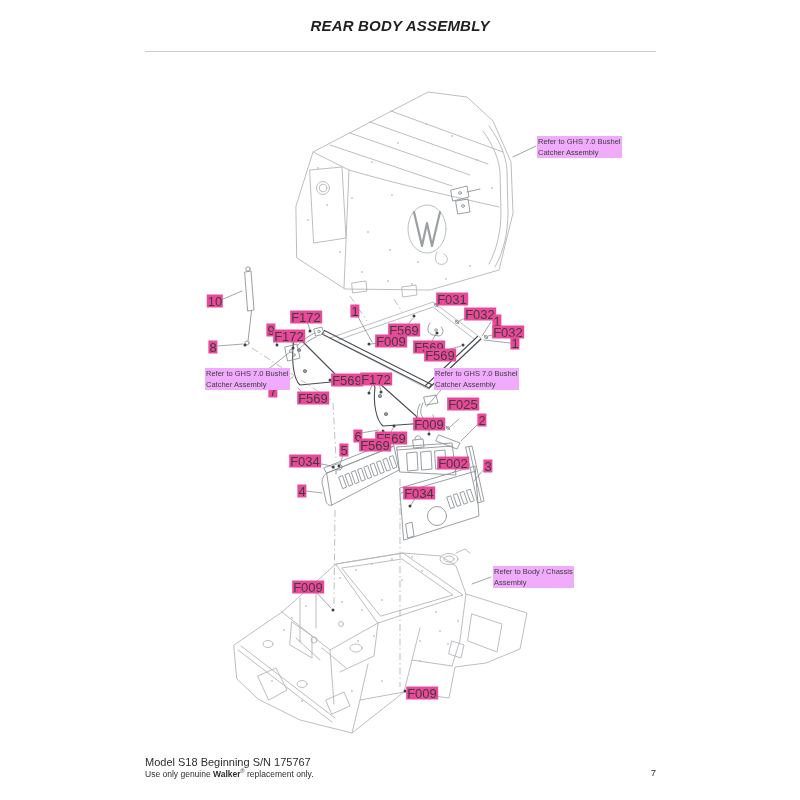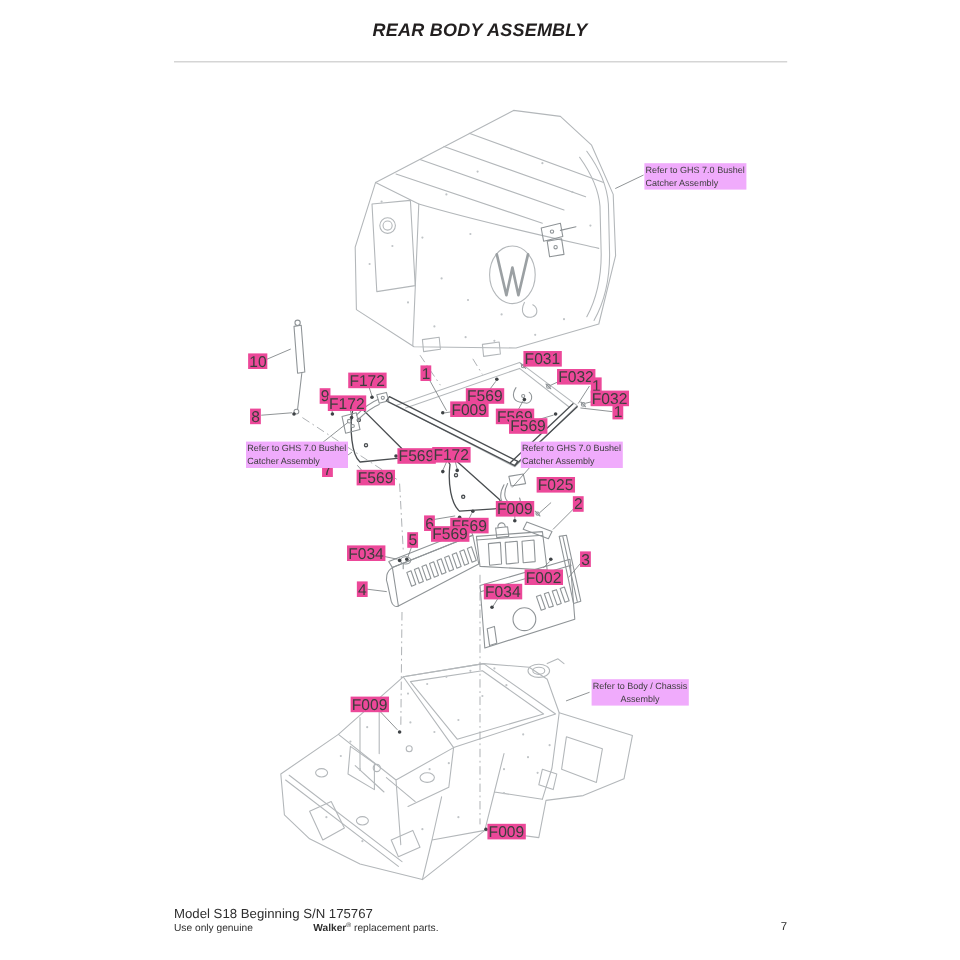--- a/index.html
+++ b/index.html
@@ -27,21 +27,21 @@
   .callout{
     position:absolute;transform:translate(-50%,-50%);font-size:13px;line-height:1;
     color:#3d3d3d;background:#ec4899;padding:0 1px;white-space:nowrap;text-align:right;
   }
   .annotation{
     position:absolute;font-size:7.5px;line-height:11px;color:#3d3d3d;background:#f0abfc;
     padding:0 1px;white-space:nowrap;
   }
   .footer-line1{position:absolute;left:145px;top:756px;font-size:11px;color:#2e2e2e;}
   .footer-line2{position:absolute;left:145px;top:768px;font-size:8.5px;color:#2e2e2e;}
-  .footer-line2 .brand{font-weight:bold;margin-left:48px;}
+  .footer-line2 .brand{font-weight:bold;}
   .footer-line2 sup{font-size:5.5px;}
   .page-number{position:absolute;left:640px;top:767px;width:16px;text-align:right;font-size:9.5px;color:#2e2e2e;}
 </style>
 </head>
 <body>
 
 <div class="page-title">REAR BODY ASSEMBLY</div>
 <div class="title-rule"></div>
 
 <div class="diagram">
@@ -308,39 +308,39 @@
       <span class="callout" style="left: 376px; top: 379px;">F172</span>
       <span class="callout" style="left: 358px; top: 436px;">6</span>
       <span class="callout" style="left: 391px; top: 438px;">F569</span>
       <span class="callout" style="left: 375px; top: 445px;">F569</span>
       <span class="callout" style="left: 429px; top: 424px;">F009</span>
       <span class="callout" style="left: 463px; top: 404px;">F025</span>
       <span class="callout" style="left: 482px; top: 420px;">2</span>
       <span class="callout" style="left: 344px; top: 450px;">5</span>
       <span class="callout" style="left: 305px; top: 461px;">F034</span>
       <span class="callout" style="left: 302px; top: 491px;">4</span>
-      <span class="callout" style="left: 453px; top: 481px;">F002</span>
+      <span class="callout" style="left: 453px; top: 463px;">F002</span>
       <span class="callout" style="left: 488px; top: 466px;">3</span>
       <span class="callout" style="left: 419px; top: 493px;">F034</span>
       <span class="callout" style="left: 308px; top: 587px;">F009</span>
       <span class="callout" style="left: 422px; top: 693px;">F009</span>
       <div class="annotation" style="left: 537px; top: 136px;">
         <div>Refer to GHS 7.0 Bushel</div>
         <div>Catcher Assembly</div>
       </div>
       <div class="annotation" style="left: 205px; top: 368px;">
         <div>Refer to GHS 7.0 Bushel</div>
         <div>Catcher Assembly</div>
       </div>
       <div class="annotation" style="left: 434px; top: 368px;">
         <div>Refer to GHS 7.0 Bushel</div>
         <div>Catcher Assembly</div>
       </div>
-      <div class="annotation" style="left: 493px; top: 566px; text-align: center;">
+      <div class="annotation" style="left: 493px; top: 566px;">
         <div>Refer to Body / Chassis</div>
         <div>Assembly</div>
       </div>
     </div>
 </div>
 
 <div class="footer-line1">Model S18 Beginning S/N 175767</div>
-<div class="footer-line2"><span>Use only genuine </span><span class="brand">Walker</span><sup>®</sup><span> replacement parts.</span></div>
+<div class="footer-line2"><span>Use only genuine </span><span class="brand">Walker</span><sup>®</sup><span> replacement only.</span></div>
 <div class="page-number">7</div>
 
 </body></html>

